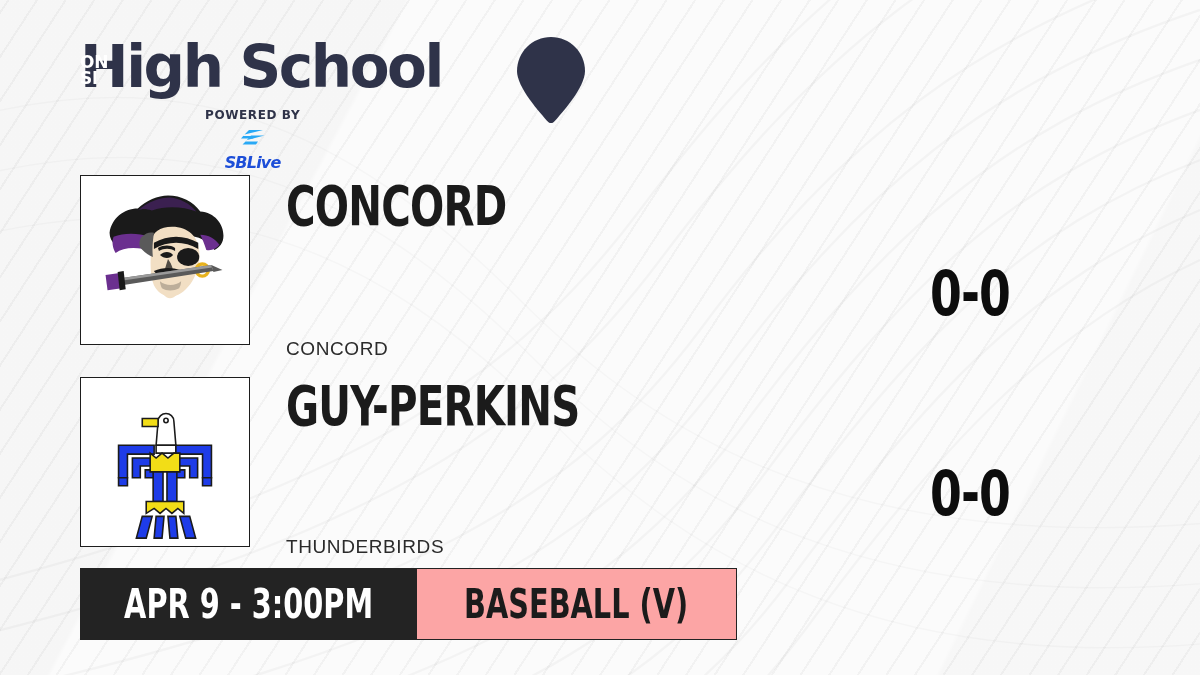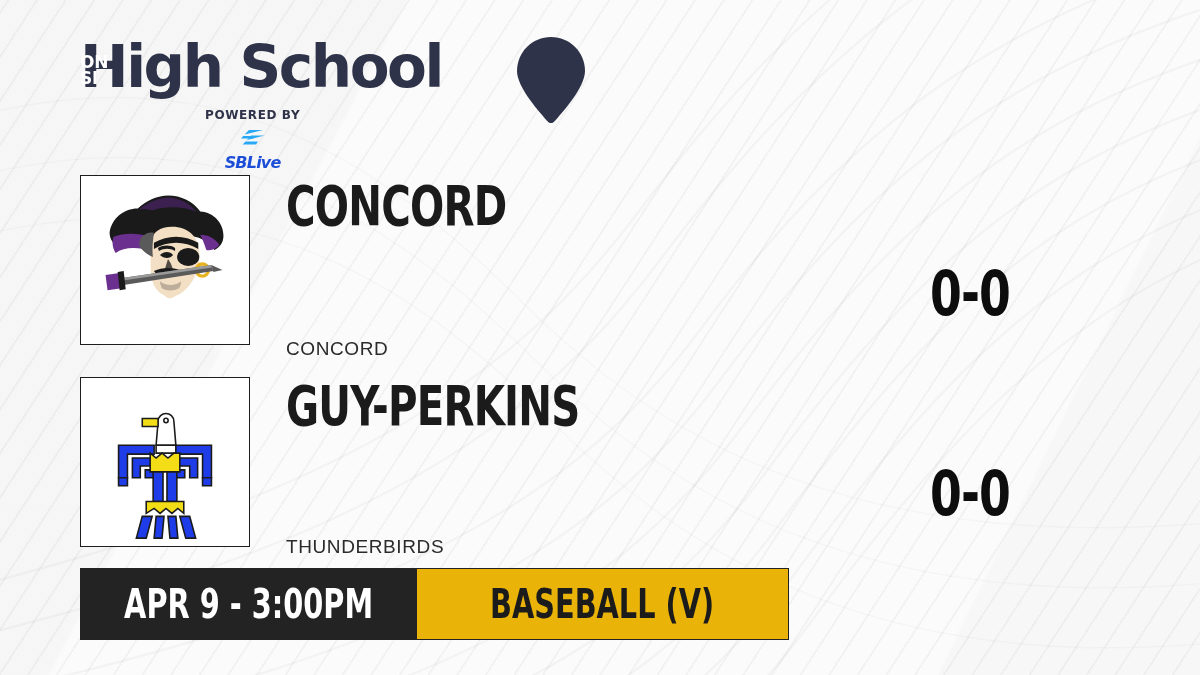--- a/index.html
+++ b/index.html
@@ -150,25 +150,25 @@
     height:72px;
     display:flex;
   }
   #info-date {
     background:#232323;
     color:#ffffff;
     width:337px; height:72px;
     display:flex; align-items:center; justify-content:center;
   }
   #info-sport {
-    background:#eab308;
+    background:#fca5a5;
     color:#1b1b1b;
     border:1.5px solid #232323;
     border-left:none;
-    width:372px; height:72px;
+    width:320px; height:72px;
     display:flex; align-items:center; justify-content:center;
   }
   .info-text {
     font-family:"DejaVu Sans Condensed","DejaVu Sans", sans-serif;
     font-weight:bold;
     font-size:40px;
     line-height:40px;
     letter-spacing:0px;
     transform:scaleX(0.80);
     white-space:nowrap;

